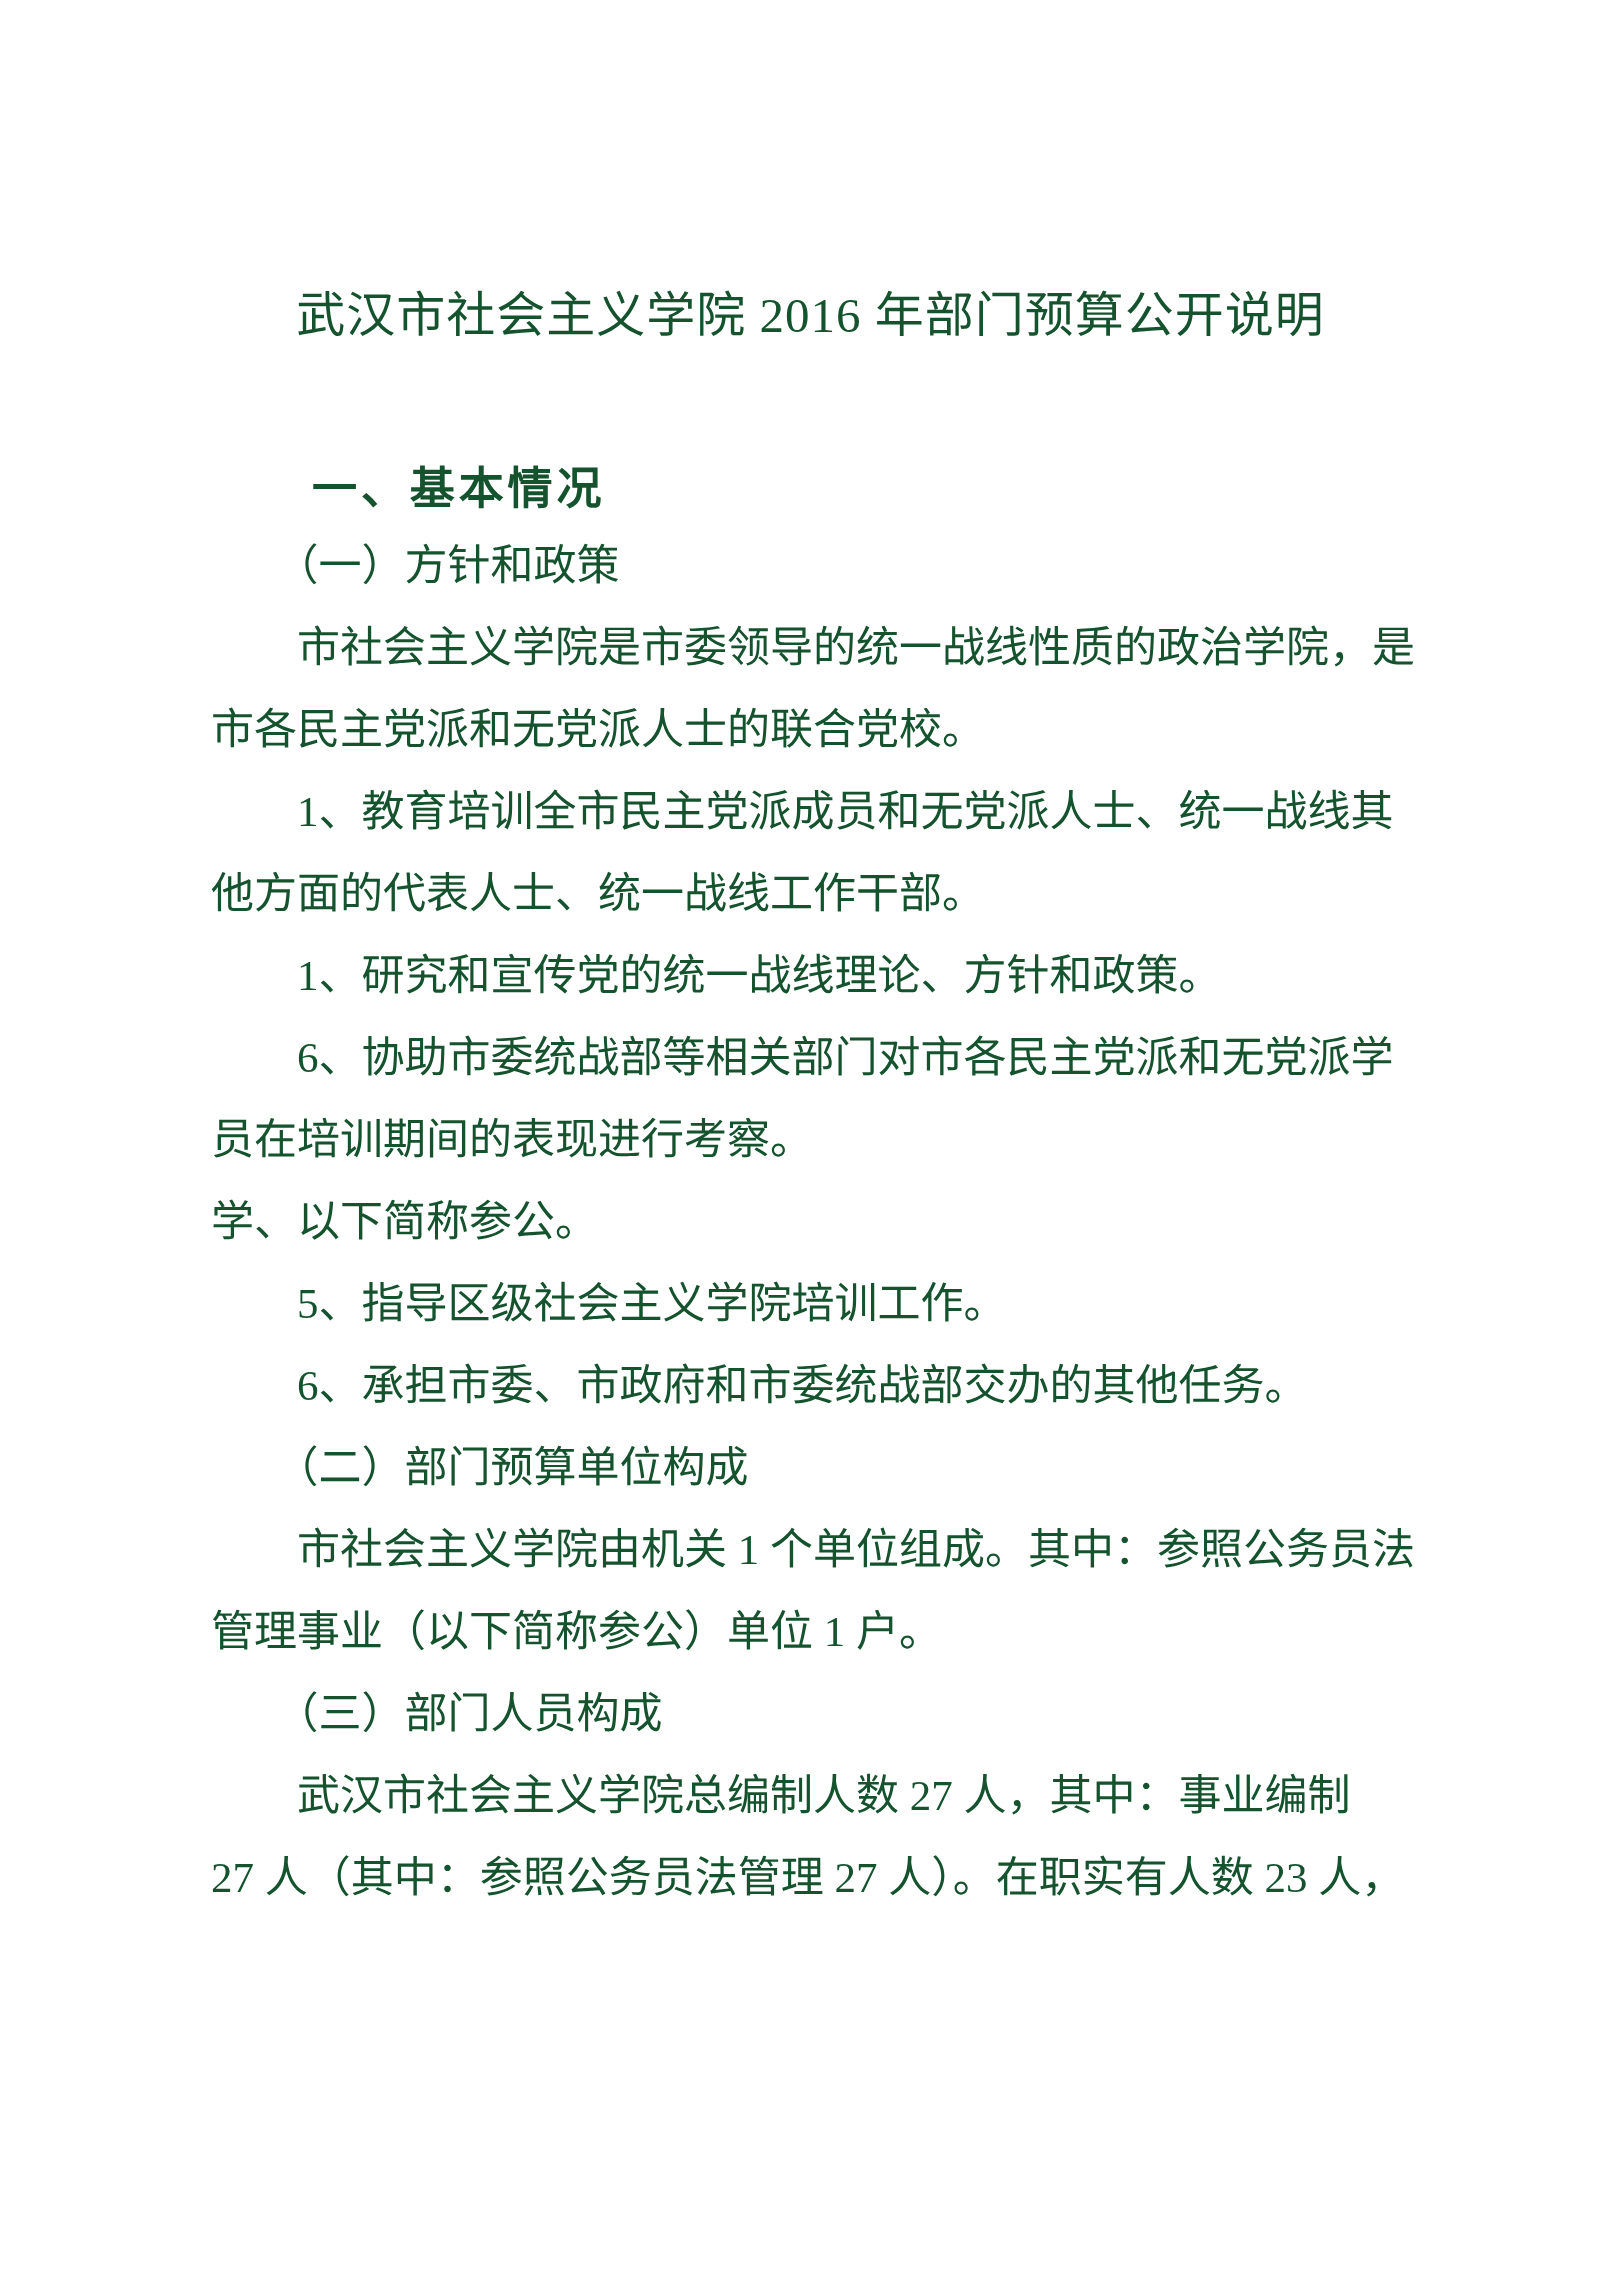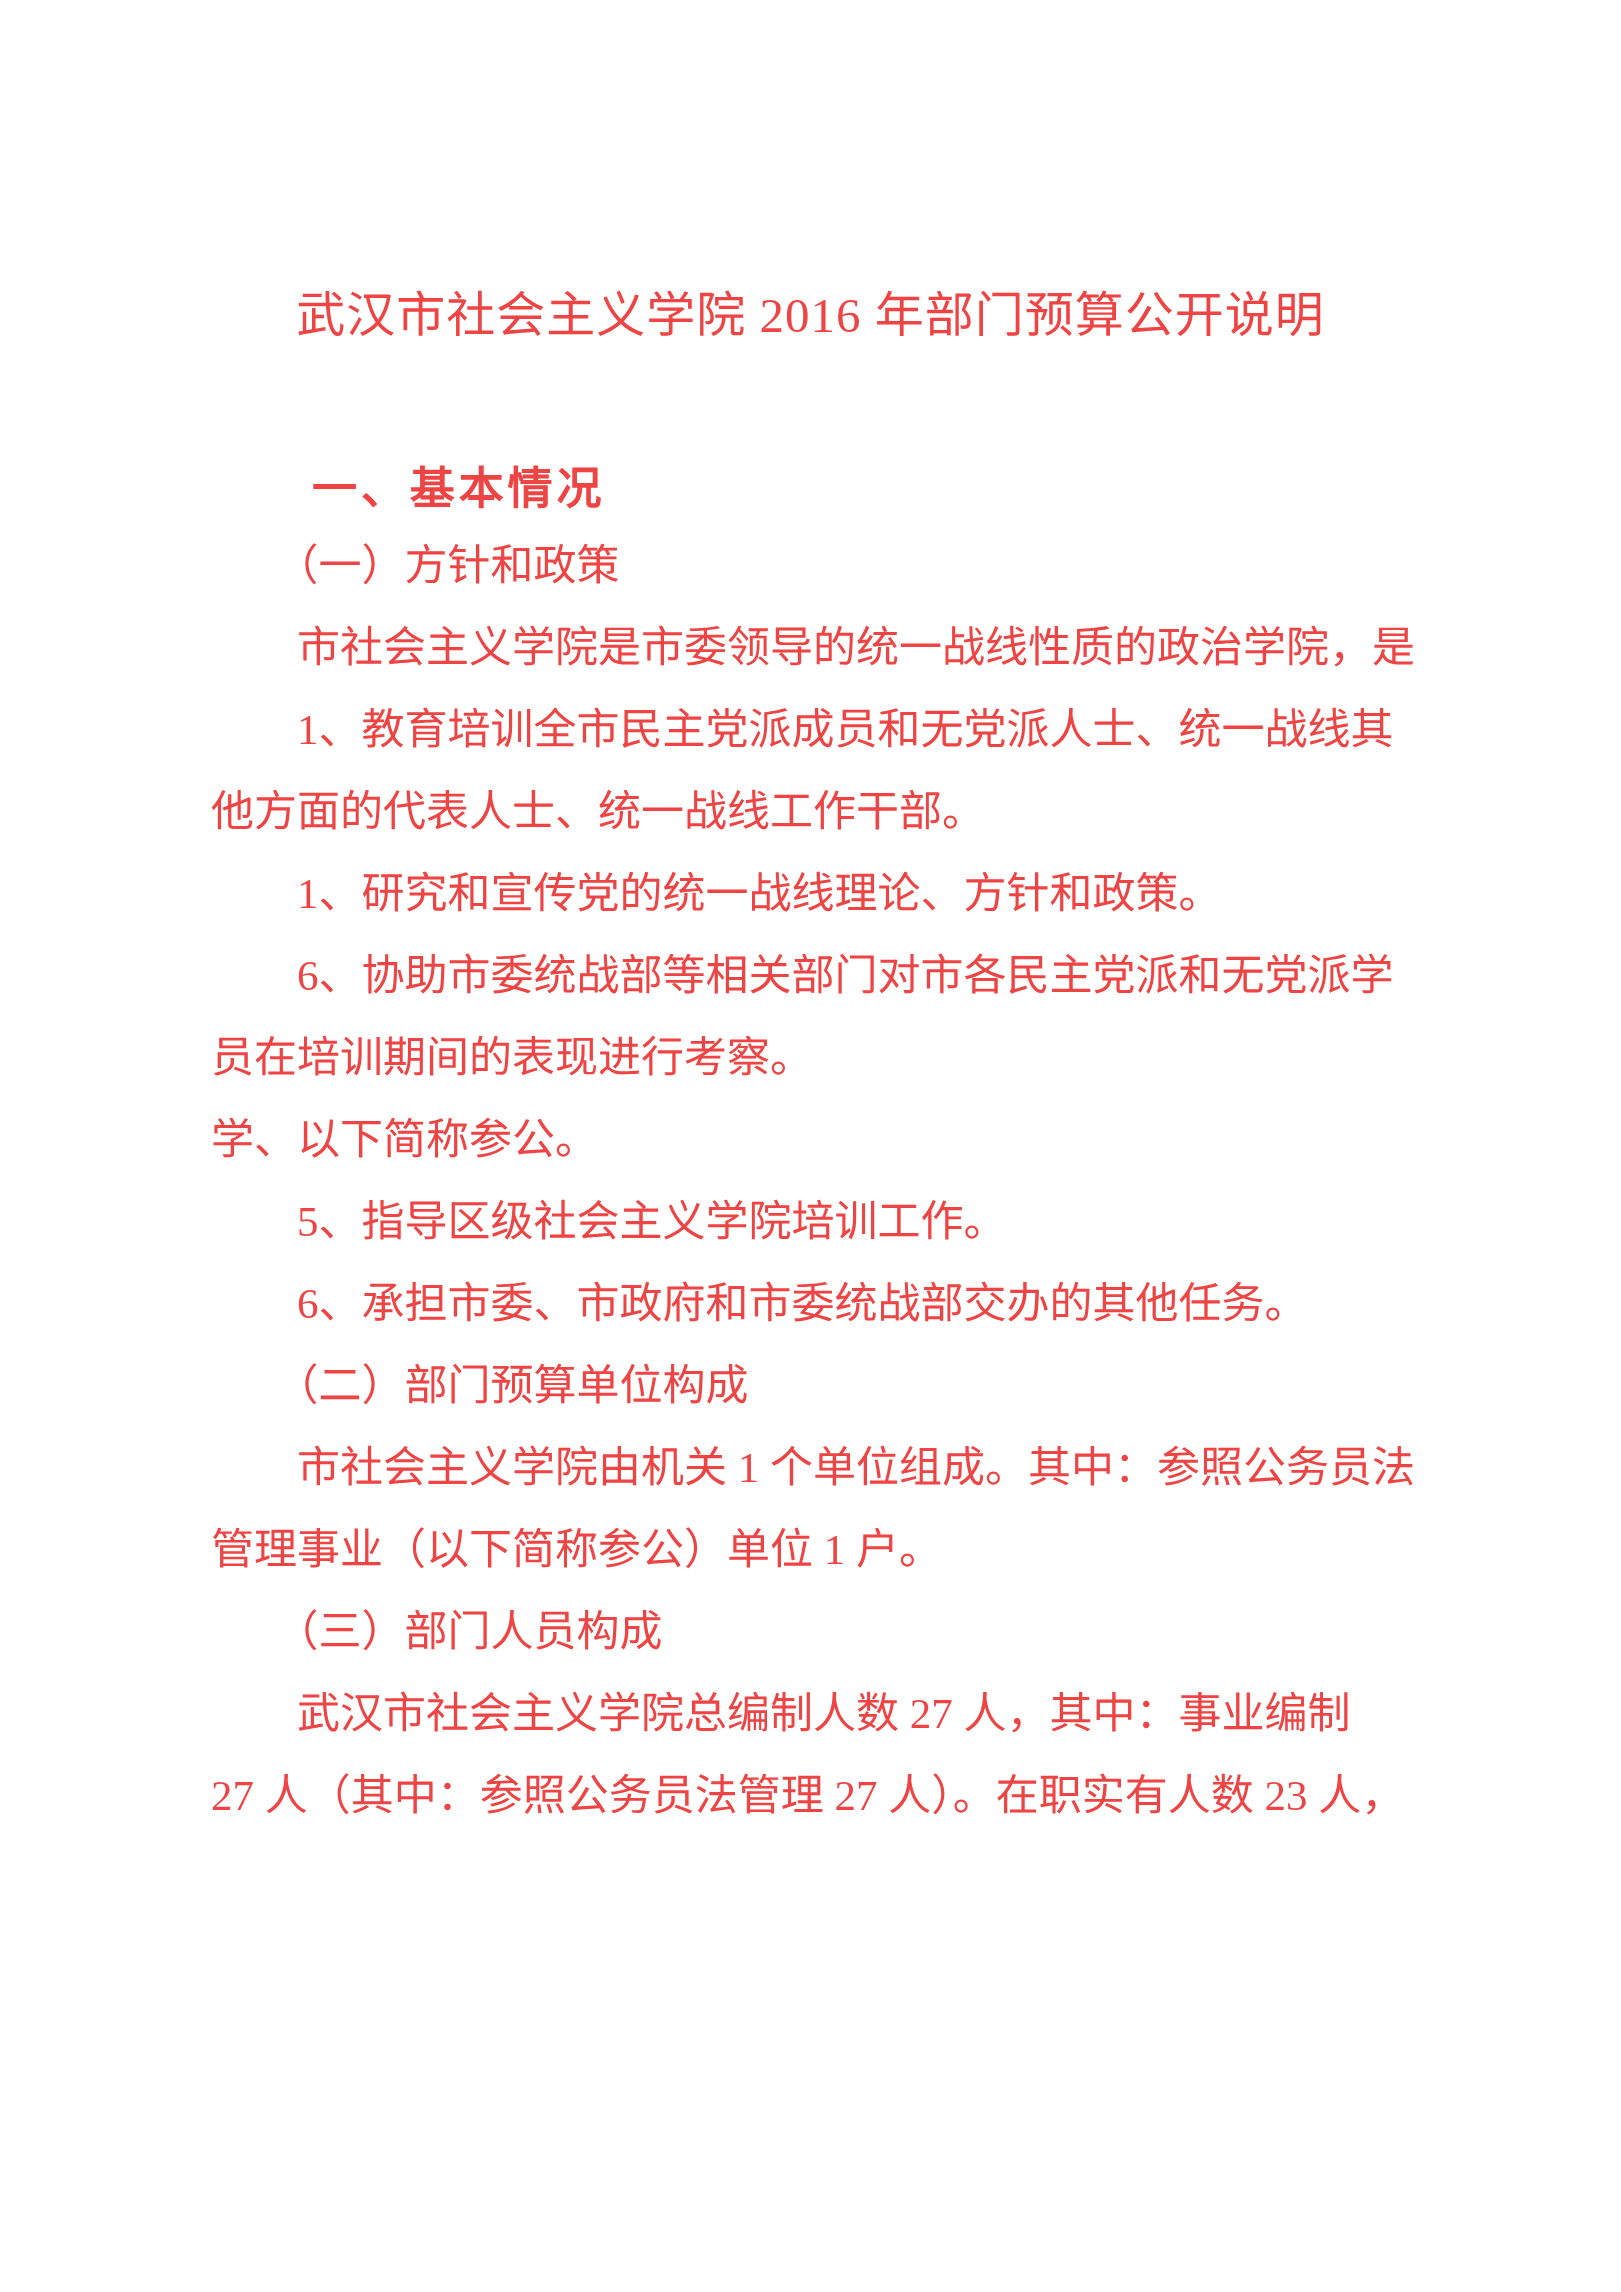--- a/index.html
+++ b/index.html
@@ -7,21 +7,21 @@
     margin: 0;
     padding: 0;
     background: #ffffff;
   }
   .page {
     position: relative;
     width: 1621px;
     height: 2293px;
     background: #ffffff;
     overflow: hidden;
-    color: #ef4444;
+    color: #14532d;
     font-kerning: none;
   }
   .doc-title {
     position: absolute;
     top: 284px;
     left: 0;
     width: 1621px;
     margin: 0;
     text-align: center;
     font-family: "Liberation Serif", "DejaVu Serif", serif;
@@ -62,20 +62,21 @@
 
 <div class="page">
 
   <h1 class="doc-title">武汉市社会主义学院 2016 年部门预算公开说明</h1>
 
   <h2 class="section-heading">一、基本情况</h2>
 
   <div class="doc-body">
     <div class="text-line">　　（一）方针和政策</div>
     <div class="text-line">　　市社会主义学院是市委领导的统一战线性质的政治学院，是</div>
+    <div class="text-line">市各民主党派和无党派人士的联合党校。</div>
     <div class="text-line">　　1、教育培训全市民主党派成员和无党派人士、统一战线其</div>
     <div class="text-line">他方面的代表人士、统一战线工作干部。</div>
     <div class="text-line">　　1、研究和宣传党的统一战线理论、方针和政策。</div>
     <div class="text-line">　　6、协助市委统战部等相关部门对市各民主党派和无党派学</div>
     <div class="text-line">员在培训期间的表现进行考察。</div>
     <div class="text-line">学、以下简称参公。</div>
     <div class="text-line">　　5、指导区级社会主义学院培训工作。</div>
     <div class="text-line">　　6、承担市委、市政府和市委统战部交办的其他任务。</div>
     <div class="text-line">　　（二）部门预算单位构成</div>
     <div class="text-line">　　市社会主义学院由机关 1 个单位组成。其中：参照公务员法</div>

